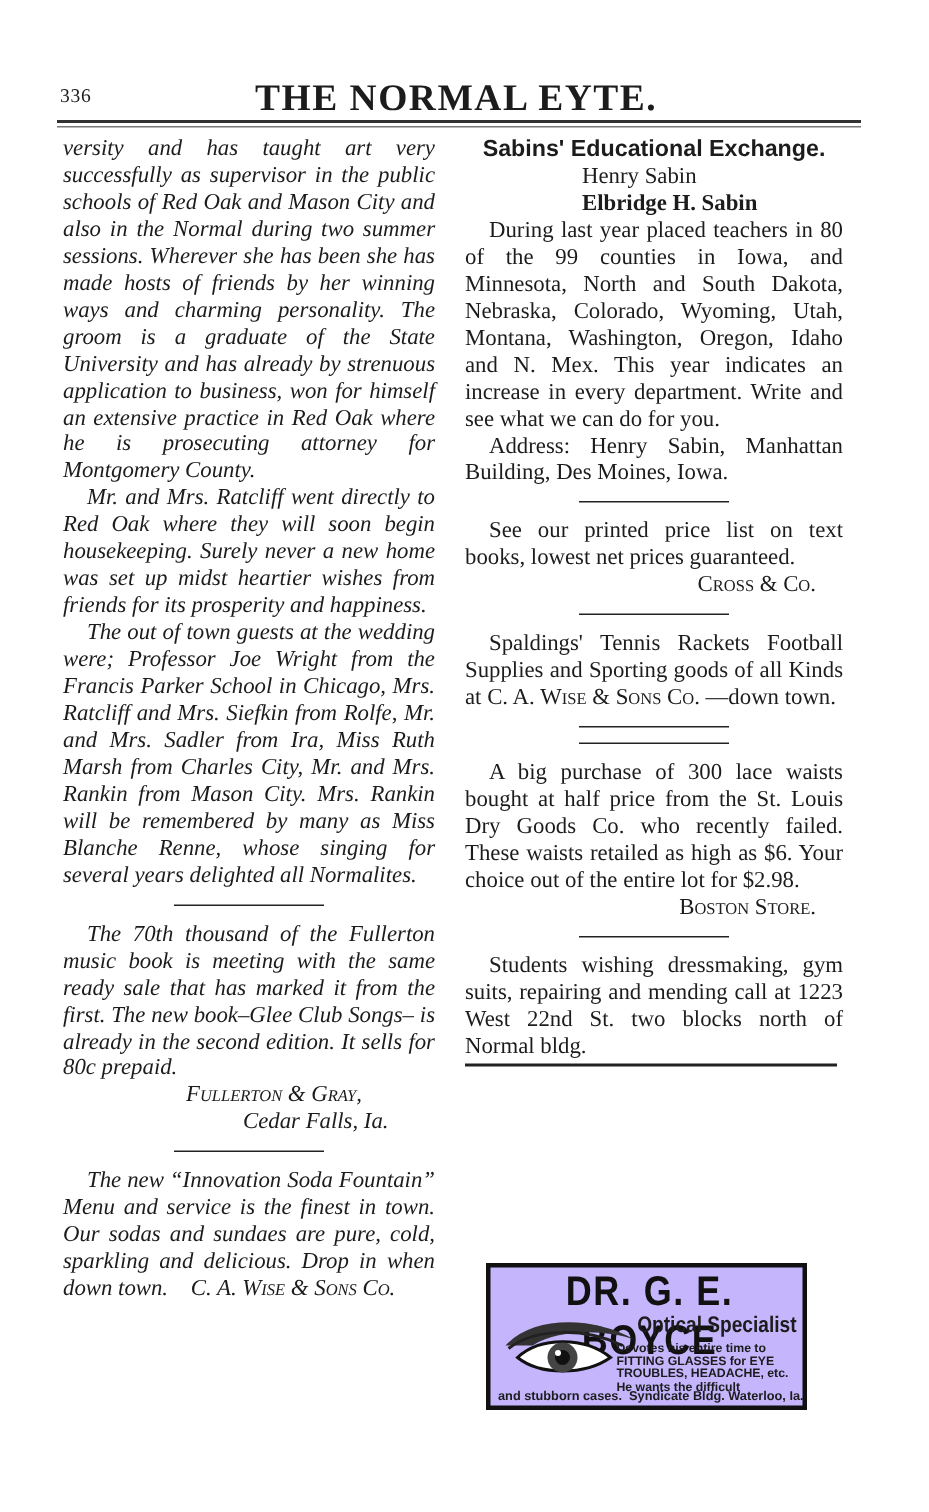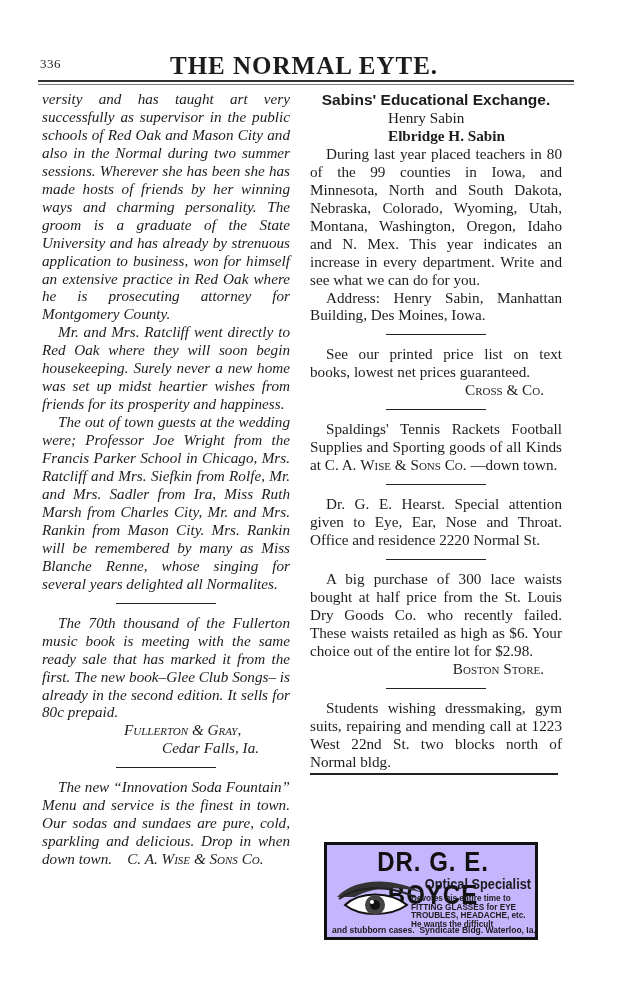--- a/index.html
+++ b/index.html
@@ -73,21 +73,20 @@
 
   <p class="indent">See our printed price list on text books, lowest net prices guaranteed.</p>
   <p class="sc sign" style="padding-right:18px;">Cross &amp; Co.</p>
 
   <div class="short-rule"></div>
 
   <p class="indent"><span>Spaldings' Tennis Rackets Football Supplies and Sporting goods of all Kinds at C. A. </span><span class="sc">Wise &amp; Sons Co.</span><span> —down town.</span></p>
 
   <div class="short-rule"></div>
 
-  <p class="indent">Dr. G. E. Hearst. Special attention given to Eye, Ear, Nose and Throat. Office and residence 2220 Normal St.</p>
 
   <div class="short-rule"></div>
 
   <p class="indent">A big purchase of 300 lace waists bought at half price from the St. Louis Dry Goods Co. who recently failed. These waists retailed as high as $6. Your choice out of the entire lot for $2.98.</p>
   <p class="sc sign" style="padding-right:18px;">Boston Store.</p>
 
   <div class="short-rule"></div>
 
   <p class="indent">Students wishing dressmaking, gym suits, repairing and mending call at 1223 West 22nd St. two blocks north of Normal bldg.</p>
   <div class="thick-rule"></div>

